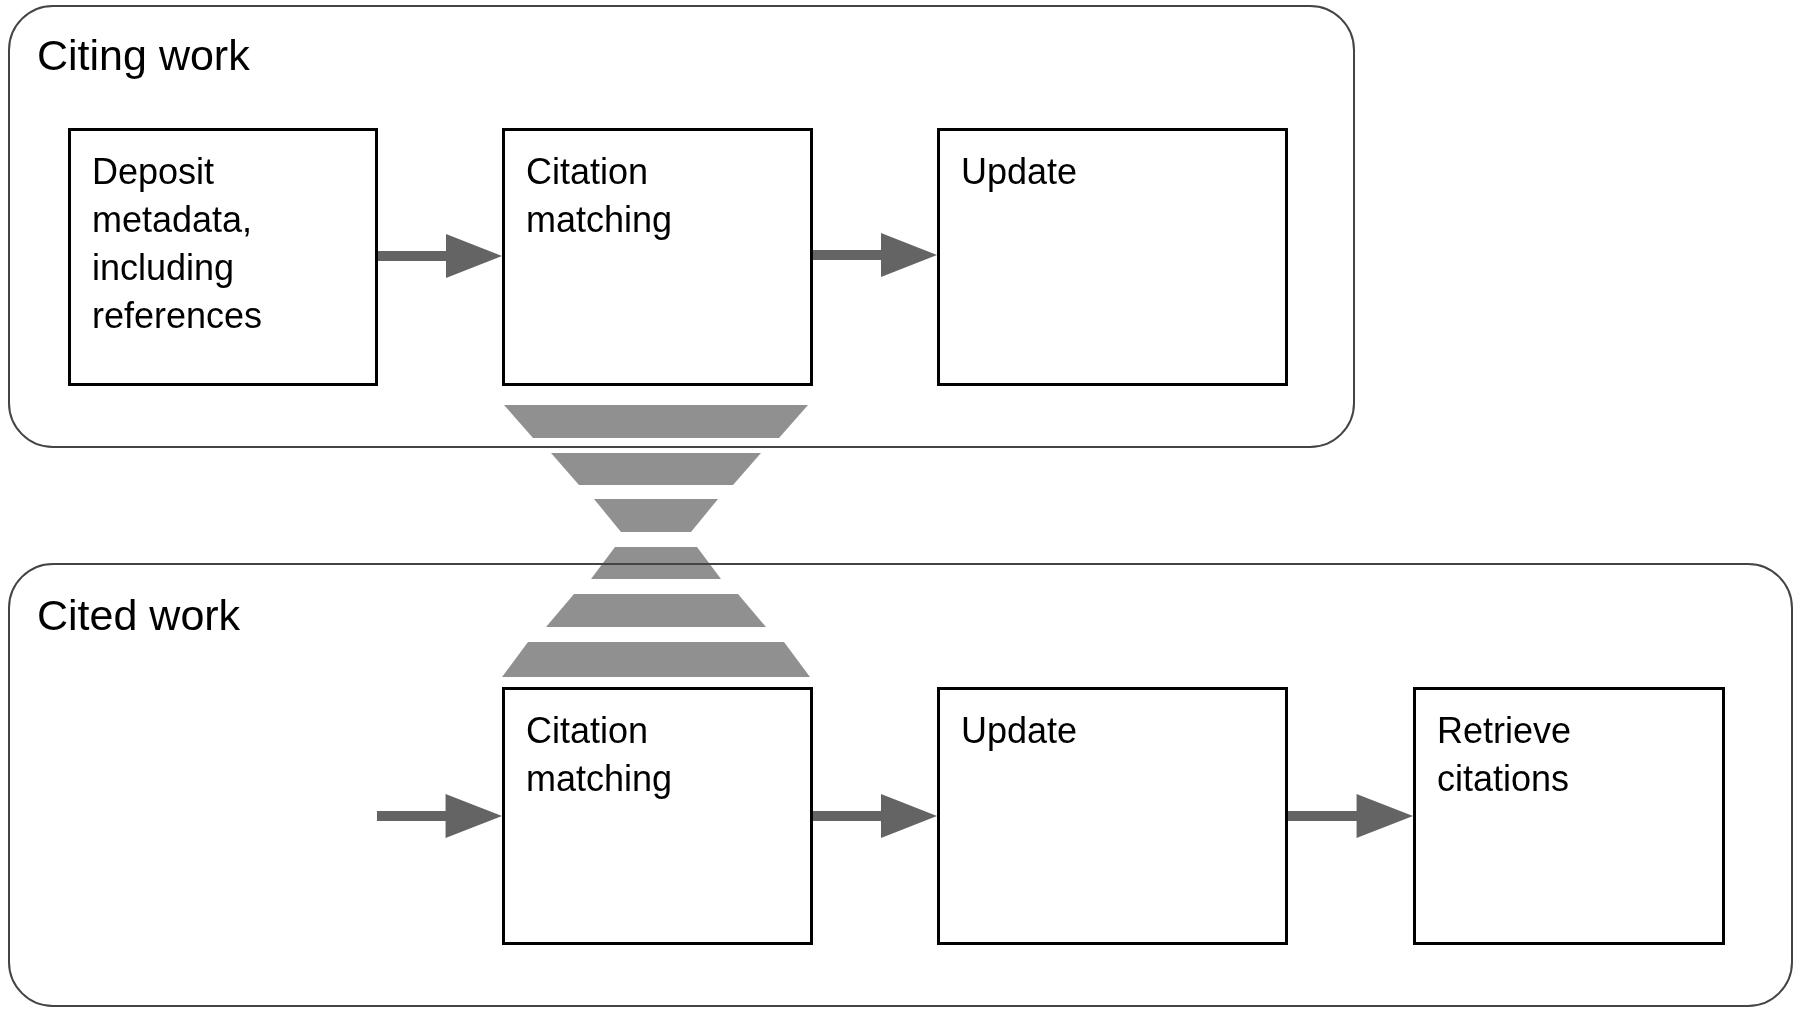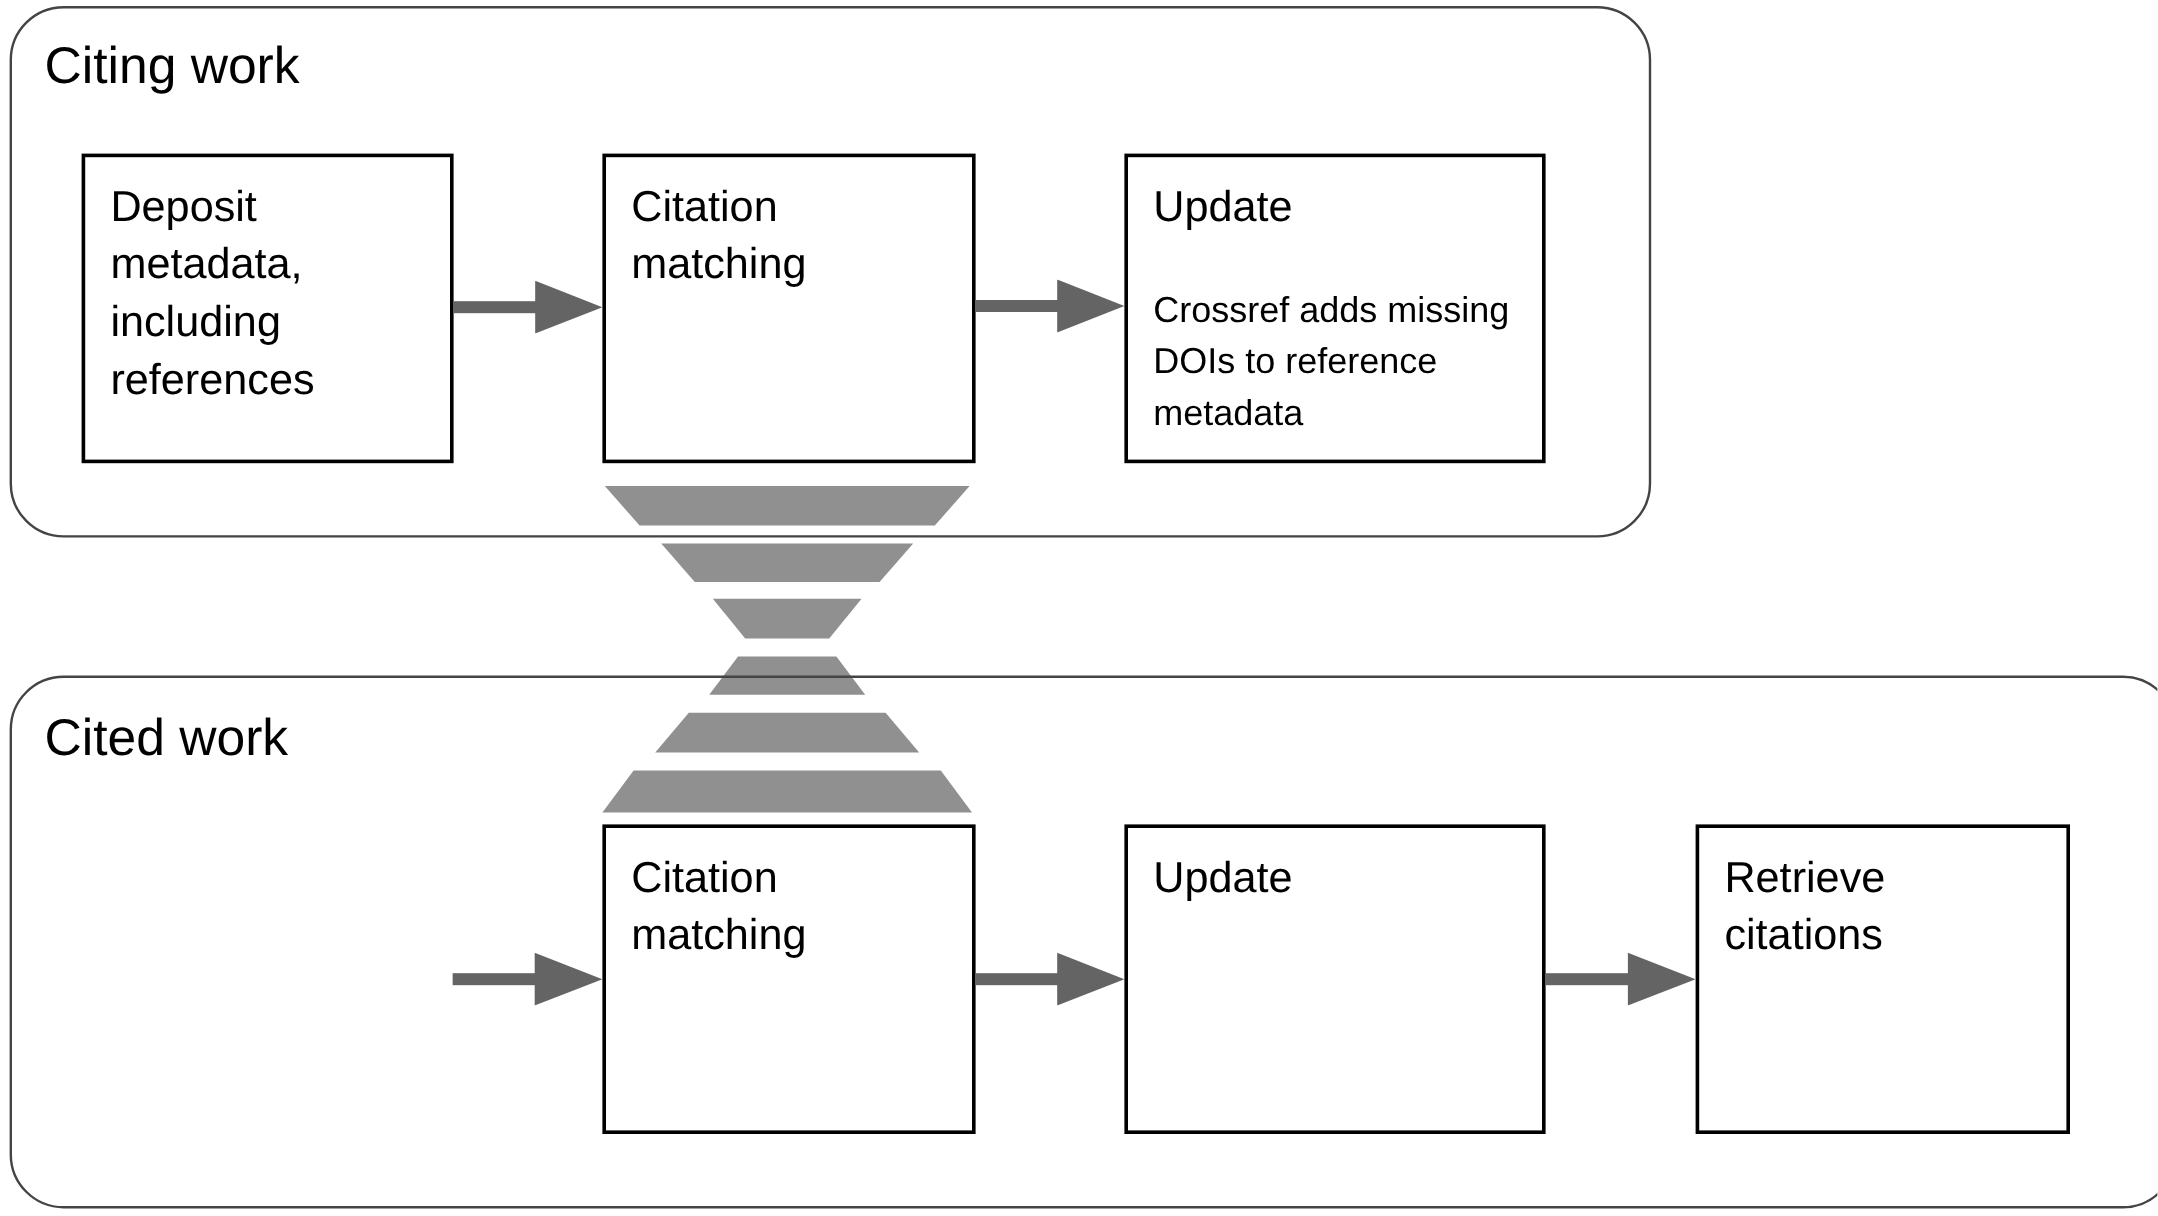--- a/index.html
+++ b/index.html
@@ -17,21 +17,20 @@
     background:var(--background);
     color:var(--text);
     font-family:"Liberation Sans",sans-serif;
     overflow:hidden;
   }
   .container{
     position:absolute;
     border:2px solid var(--container-border);
     border-radius:45px;
     background:transparent;
-    padding-left:21px;
   }
   .container-citing{left:8px;top:5px;width:1343px;height:439px;}
   .container-cited{left:8px;top:563px;width:1781px;height:440px;}
   .group-label{
     position:absolute;
     font-size:43px;
     line-height:50px;
     white-space:nowrap;
   }
   .node{
@@ -83,21 +82,20 @@
       <div class="title">Citation matching</div>
     </div>
 
     <svg class="arrow" style="left:803px;top:226px;" width="124" height="44" viewBox="0 0 124 44">
       <rect x="0" y="17" width="76" height="10" style="fill:var(--arrow)"></rect>
       <polygon points="68,0 124,22 68,44" style="fill:var(--arrow)"></polygon>
     </svg>
 
     <div class="node" style="left:927px;top:121px;width:351px;">
       <div class="title">Update</div>
-      <div class="desc">Crossref adds missing DOIs to reference metadata</div>
     </div>
   </div>
 
   <div class="container container-cited">
     <div class="group-label" style="left:27px;top:25px;">Cited work</div>
 
 
     <svg class="arrow" style="left:367px;top:229px;" width="125" height="44" viewBox="0 0 124 44" preserveAspectRatio="none">
       <rect x="0" y="17" width="76" height="10" style="fill:var(--arrow)"></rect>
       <polygon points="68,0 124,22 68,44" style="fill:var(--arrow)"></polygon>

